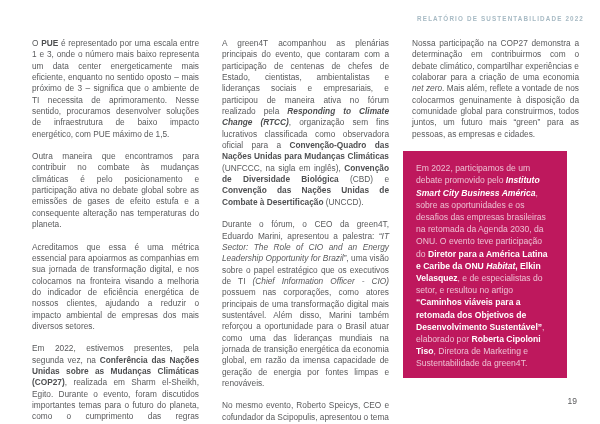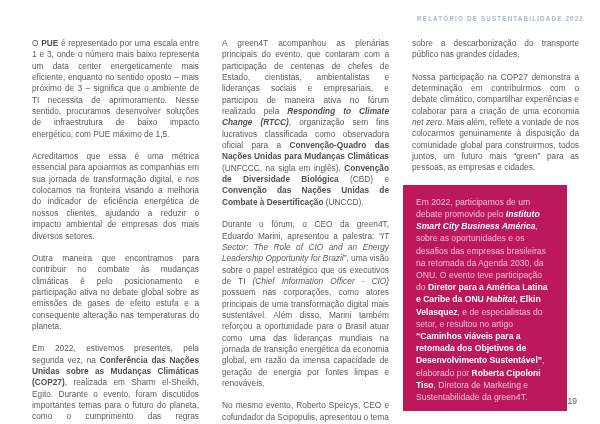--- a/index.html
+++ b/index.html
@@ -65,31 +65,30 @@
 </head>
 <body>
 
 <div class="page-header">
   <span>RELATÓRIO DE SUSTENTABILIDADE 2022</span>
 </div>
 
 <div class="content">
   <div class="col">
     <p><span class="run-r">O </span><span class="run-b">PUE</span><span class="run-r"> é representado por uma escala entre 1 e 3, onde o número mais baixo representa um data center energeticamente mais eficiente, enquanto no sentido oposto – mais próximo de 3 – significa que o ambiente de TI necessita de aprimoramento. Nesse sentido, procuramos desenvolver soluções de infraestrutura de baixo impacto energético, com PUE máximo de 1,5.</span></p>
+    <p><span class="run-r">Outra maneira que encontramos para contribuir no combate às mudanças climáticas é pelo posicionamento e participação ativa no debate global sobre as emissões de gases de efeito estufa e a consequente alteração nas temperaturas do planeta.</span></p>
     <p><span class="run-r">Acreditamos que essa é uma métrica essencial para apoiarmos as companhias em sua jornada de transformação digital, e nos colocamos na fronteira visando a melhoria do indicador de eficiência energética de nossos clientes, ajudando a reduzir o impacto ambiental de empresas dos mais diversos setores.</span></p>
-    <p><span class="run-r">Outra maneira que encontramos para contribuir no combate às mudanças climáticas é pelo posicionamento e participação ativa no debate global sobre as emissões de gases de efeito estufa e a consequente alteração nas temperaturas do planeta.</span></p>
     <p><span class="run-r">Em 2022, estivemos presentes, pela segunda vez, na </span><span class="run-b">Conferência das Nações Unidas sobre as Mudanças Climáticas (COP27)</span><span class="run-r">, realizada em Sharm el-Sheikh, Egito. Durante o evento, foram discutidos importantes temas para o futuro do planeta, como o cumprimento das regras estabelecidas no Acordo de Paris, o uso de fontes renováveis de energia e o avanço da descarbonização.</span></p>
   </div>
   <div class="col">
     <p><span class="run-r">A green4T acompanhou as plenárias principais do evento, que contaram com a participação de centenas de chefes de Estado, cientistas, ambientalistas e lideranças sociais e empresariais, e participou de maneira ativa no fórum realizado pela </span><span class="run-bi">Responding to Climate Change (RTCC)</span><span class="run-r">, organização sem fins lucrativos classificada como observadora oficial para a </span><span class="run-b">Convenção-Quadro das Nações Unidas para Mudanças Climáticas</span><span class="run-r"> (UNFCCC, na sigla em inglês), </span><span class="run-b">Convenção de Diversidade Biológica</span><span class="run-r"> (CBD) e </span><span class="run-b">Convenção das Nações Unidas de Combate à Desertificação</span><span class="run-r"> (UNCCD).</span></p>
     <p><span class="run-r">Durante o fórum, o CEO da green4T, Eduardo Marini, apresentou a palestra: </span><span class="run-i">“IT Sector: The Role of CIO and an Energy Leadership Opportunity for Brazil”</span><span class="run-r">, uma visão sobre o papel estratégico que os executivos de TI </span><span class="run-i">(Chief Information Officer - CIO)</span><span class="run-r"> possuem nas corporações, como atores principais de uma transformação digital mais sustentável. Além disso, Marini também reforçou a oportunidade para o Brasil atuar como uma das lideranças mundiais na jornada de transição energética da economia global, em razão da imensa capacidade de geração de energia por fontes limpas e renováveis.</span></p>
     <p><span class="run-r">No mesmo evento, Roberto Speicys, CEO e cofundador da Scipopulis, apresentou o tema </span><span class="run-i">“Using data to accelerate transport decarbonisation in Rio de Janeiro”</span><span class="run-r">, a sua perspectiva</span></p>
   </div>
   <div class="col">
-    <p><span class="run-r">sobre a descarbonização do transporte público nas grandes cidades.</span></p>
     <p><span class="run-r">Nossa participação na COP27 demonstra a determinação em contribuirmos com o debate climático, compartilhar experiências e colaborar para a criação de uma economia </span><span class="run-i">net zero</span><span class="run-r">. Mais além, reflete a vontade de nos colocarmos genuinamente à disposição da comunidade global para construirmos, todos juntos, um futuro mais “green” para as pessoas, as empresas e cidades.</span></p>
     <div class="callout">
       <p><span class="run-r">Em 2022, participamos de um debate promovido pelo </span><span class="run-bi">Instituto Smart City Business América</span><span class="run-r">, sobre as oportunidades e os desafios das empresas brasileiras na retomada da Agenda 2030, da ONU. O evento teve participação do </span><span class="run-b">Diretor para a América Latina e Caribe da ONU </span><span class="run-bi">Habitat</span><span class="run-b">, Elkin Velasquez</span><span class="run-r">, e de especialistas do setor, e resultou no artigo </span><span class="run-b">“Caminhos viáveis para a retomada dos Objetivos de Desenvolvimento Sustentável”</span><span class="run-r">, elaborado por </span><span class="run-b">Roberta Cipoloni Tiso</span><span class="run-r">, Diretora de Marketing e Sustentabilidade da green4T.</span></p>
     </div>
   </div>
 </div>
 
 <div class="page-number">19</div>
 
 </body></html>

